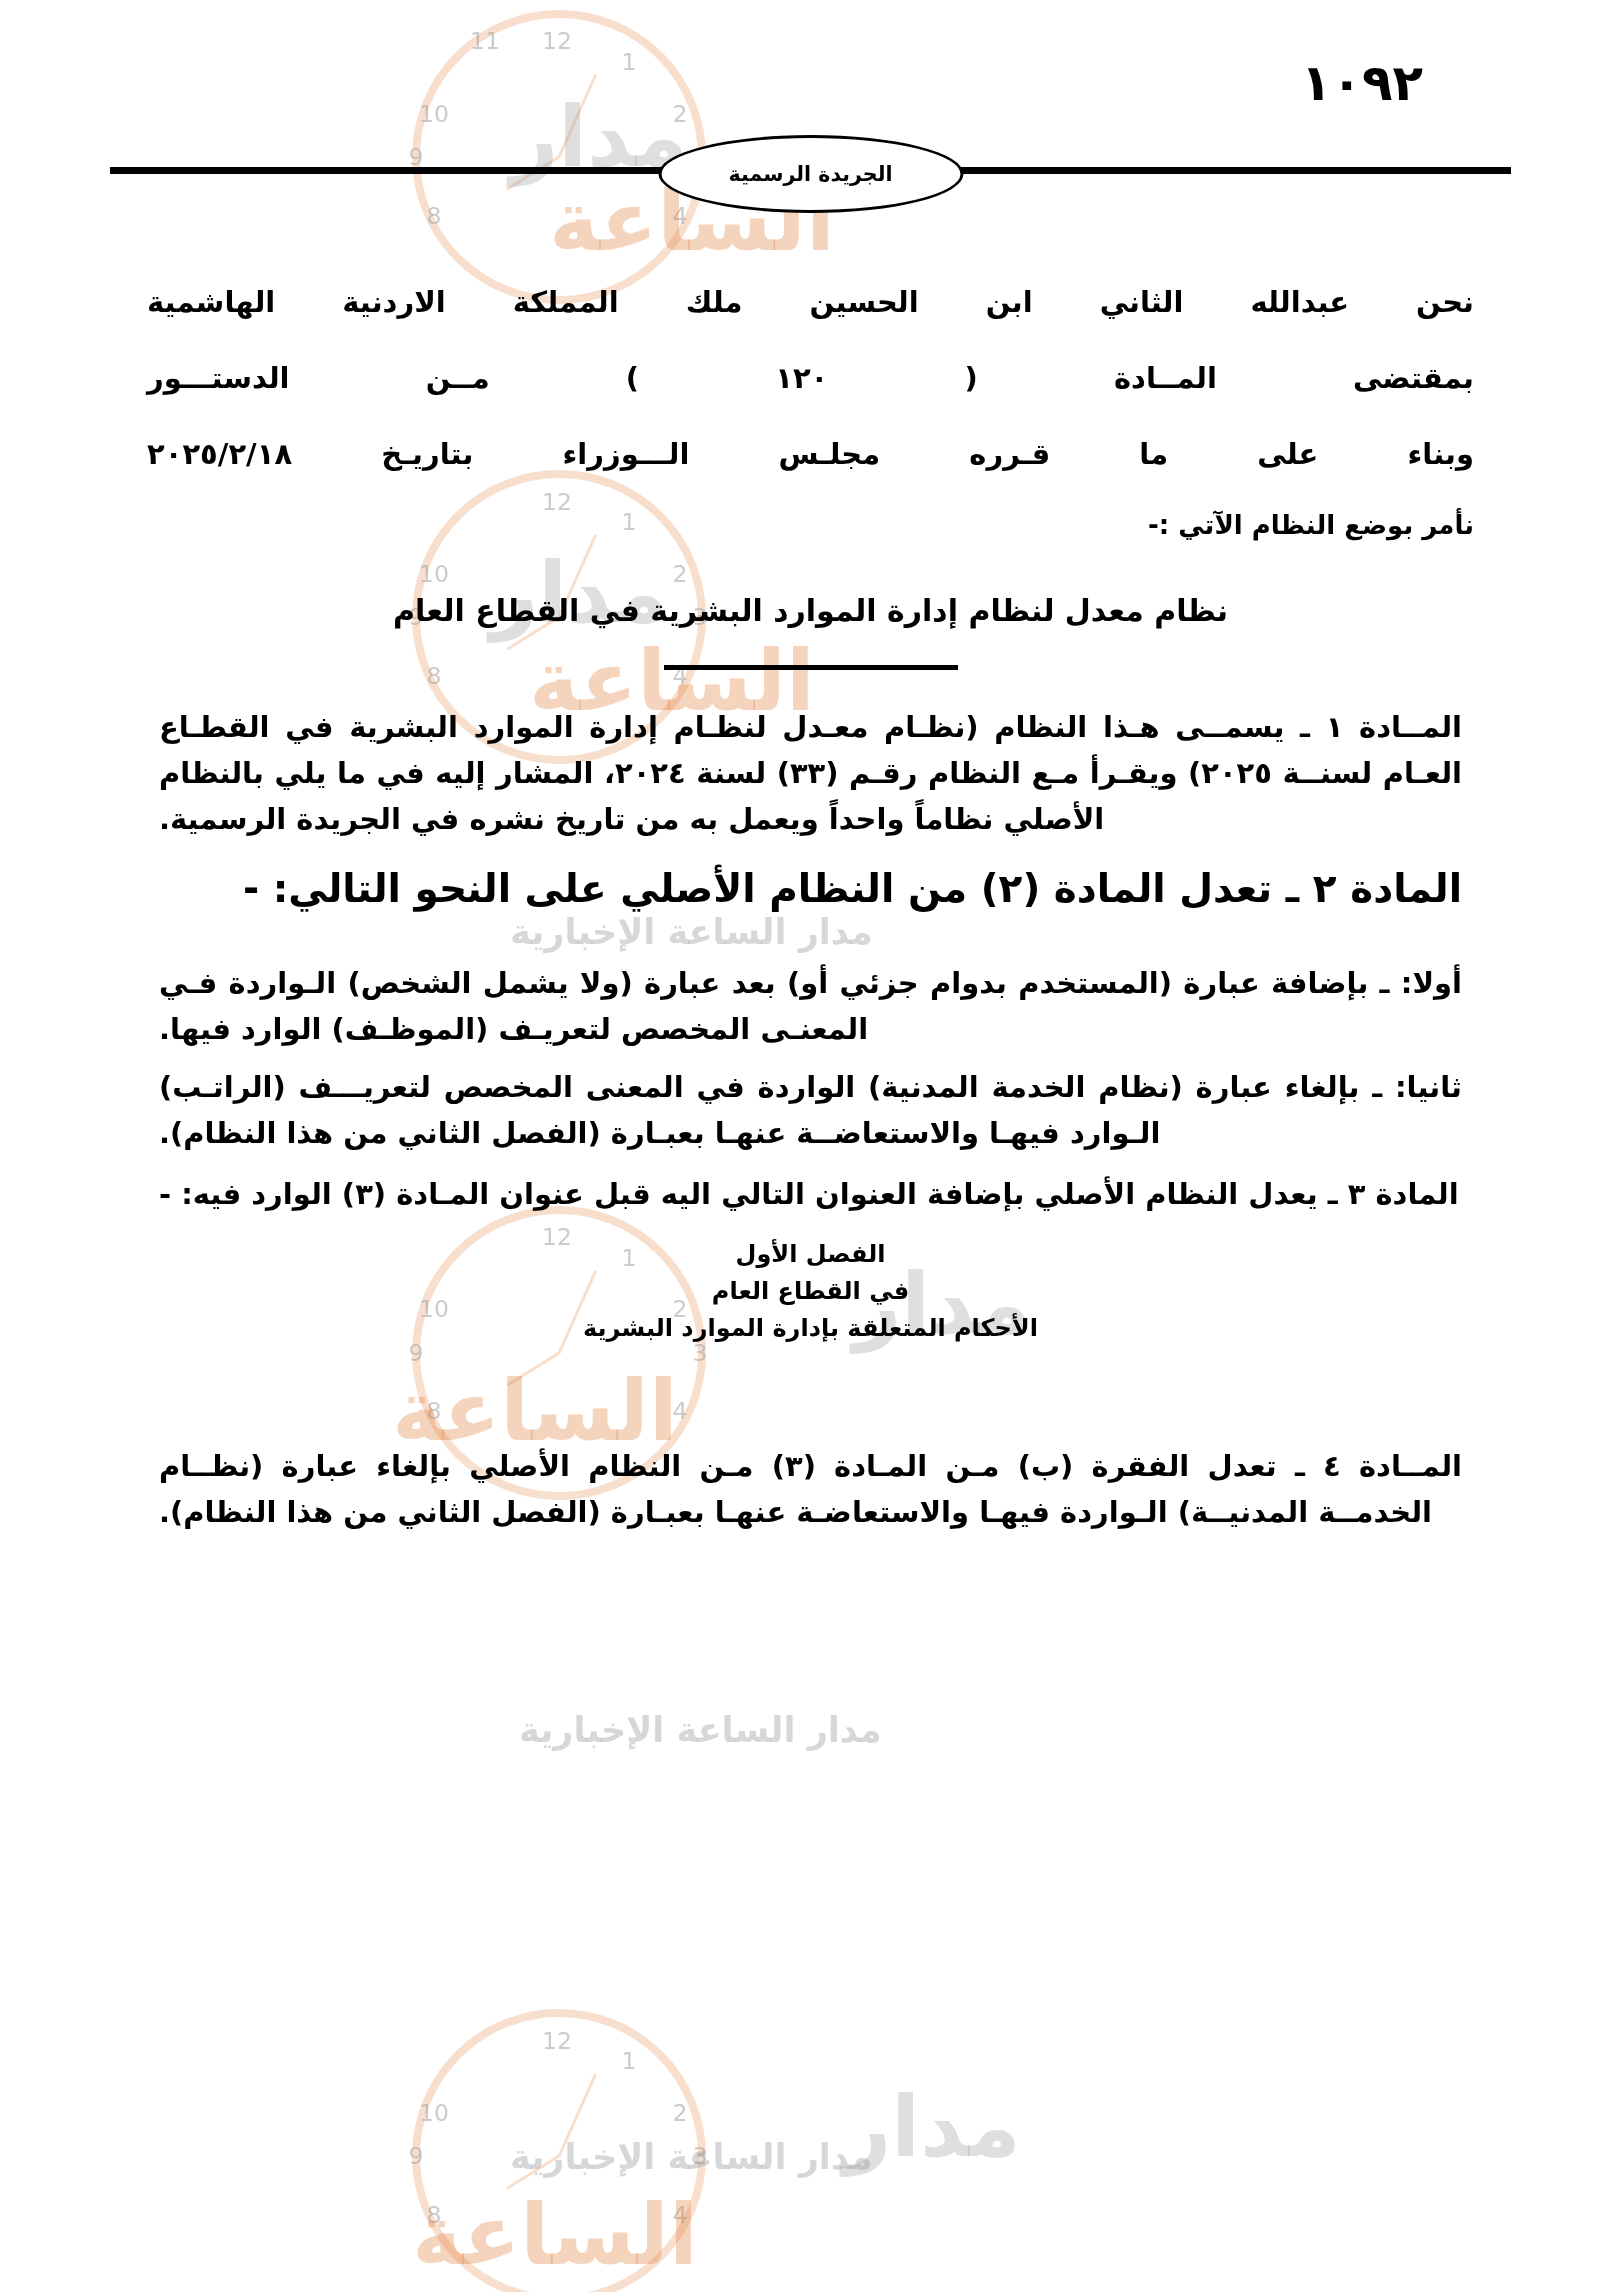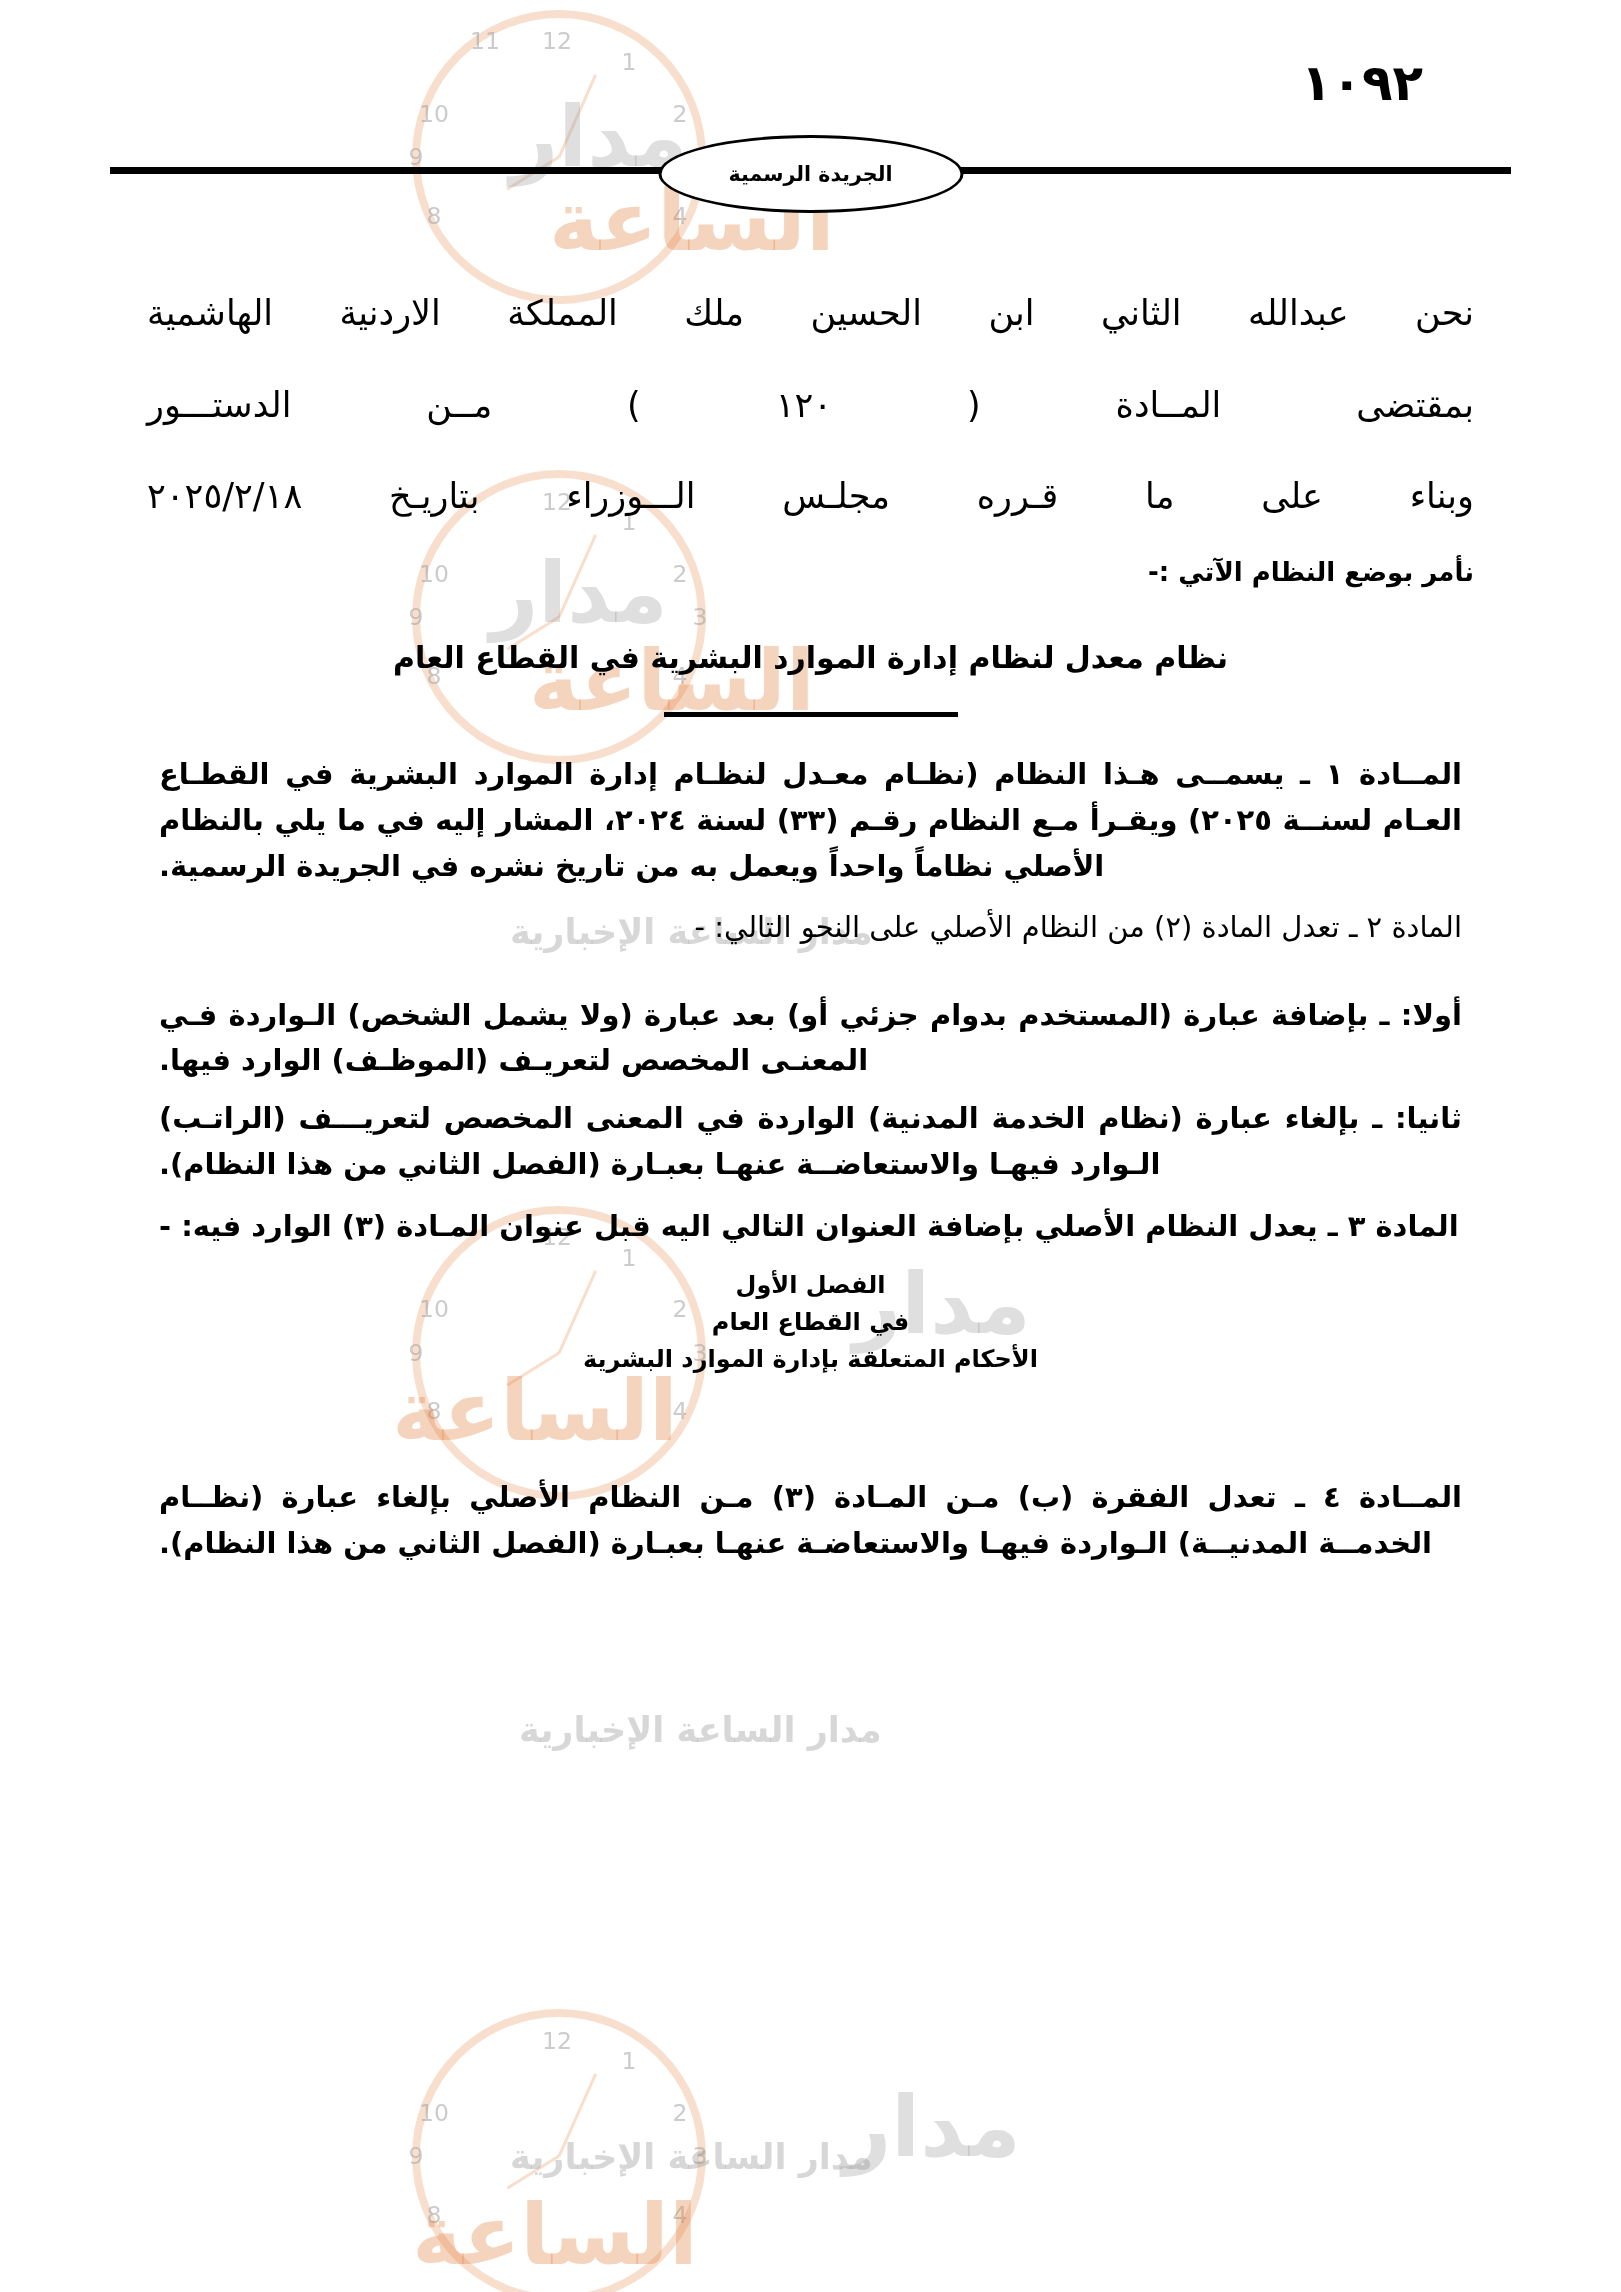--- a/index.html
+++ b/index.html
@@ -126,22 +126,22 @@
 
   .line-right {
     text-align: right;
     font-size: 26px;
     font-weight: bold;
     line-height: 1.62;
   }
   .justify {
     text-align: justify;
     text-align-last: justify;
-    font-size: 35px;
-    font-weight: normal;
+    font-size: 29px;
+    font-weight: bold;
     line-height: 1.62;
   }
 
   .preamble .justify,
   .preamble .line-right {
     margin-bottom: 2px;
   }
 
   .title-block {
     margin-top: 47px;
@@ -166,22 +166,22 @@
 
   .article {
     margin-bottom: 15.7px;
   }
   .article p {
     margin: 12px;
   }
   .para-last-right {
     text-align: justify;
     text-align-last: right;
-    font-size: 29px;
-    font-weight: normal;
+    font-size: 39px;
+    font-weight: bold;
     line-height: 1.58;
   }
   .para-last-left {
     text-align: justify;
     text-align-last: left;
     font-size: 29px;
     font-weight: bold;
     line-height: 1.58;
   }
 

